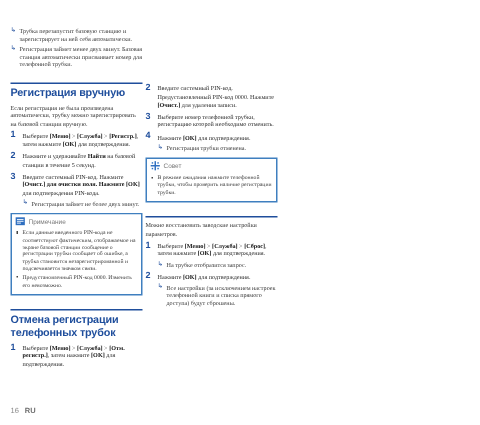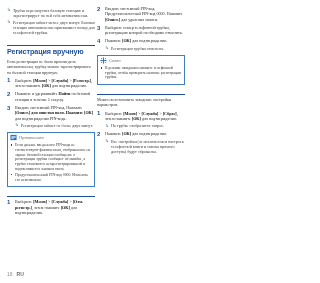--- a/index.html
+++ b/index.html
@@ -13,20 +13,21 @@
   .page{
     position:relative;
     width:200px;height:283px;
     box-sizing:border-box;
     padding:6px 7px 0 7px;
   }
   .cols{
     display:flex;
     gap:2px;
     height:252px;
+    align-items:center;
   }
   .col{width:88px;}
 
   
   .sect{margin-top:9px;}
   .sect:first-child{margin-top:0;}
   .rule{
     height:1px;background:#1f4e9c;width:100%;
     margin-bottom:2px;
   }
@@ -197,20 +198,21 @@
             <li>
               <span class="dot"></span>
               <span>Предустановленный PIN-код 0000. Изменить его невозможно.</span>
             </li>
           </ul>
         </div>
       </div>
 
       <div class="sect">
         <div class="rule"></div>
+        <h2>Отмена регистрации телефонных трубок</h2>
         <ol class="steps">
           <li>
             <span class="num">1</span>
             <span class="rich"><span>Выберите </span><b>[Меню]</b><span> &gt; </span><b>[Служба]</b><span> &gt; </span><b>[Отм. регистр.]</b><span>, затем нажмите </span><b>[OK]</b><span> для подтверждения.</span></span>
           </li>
         </ol>
       </div>
 
     </div>
 

